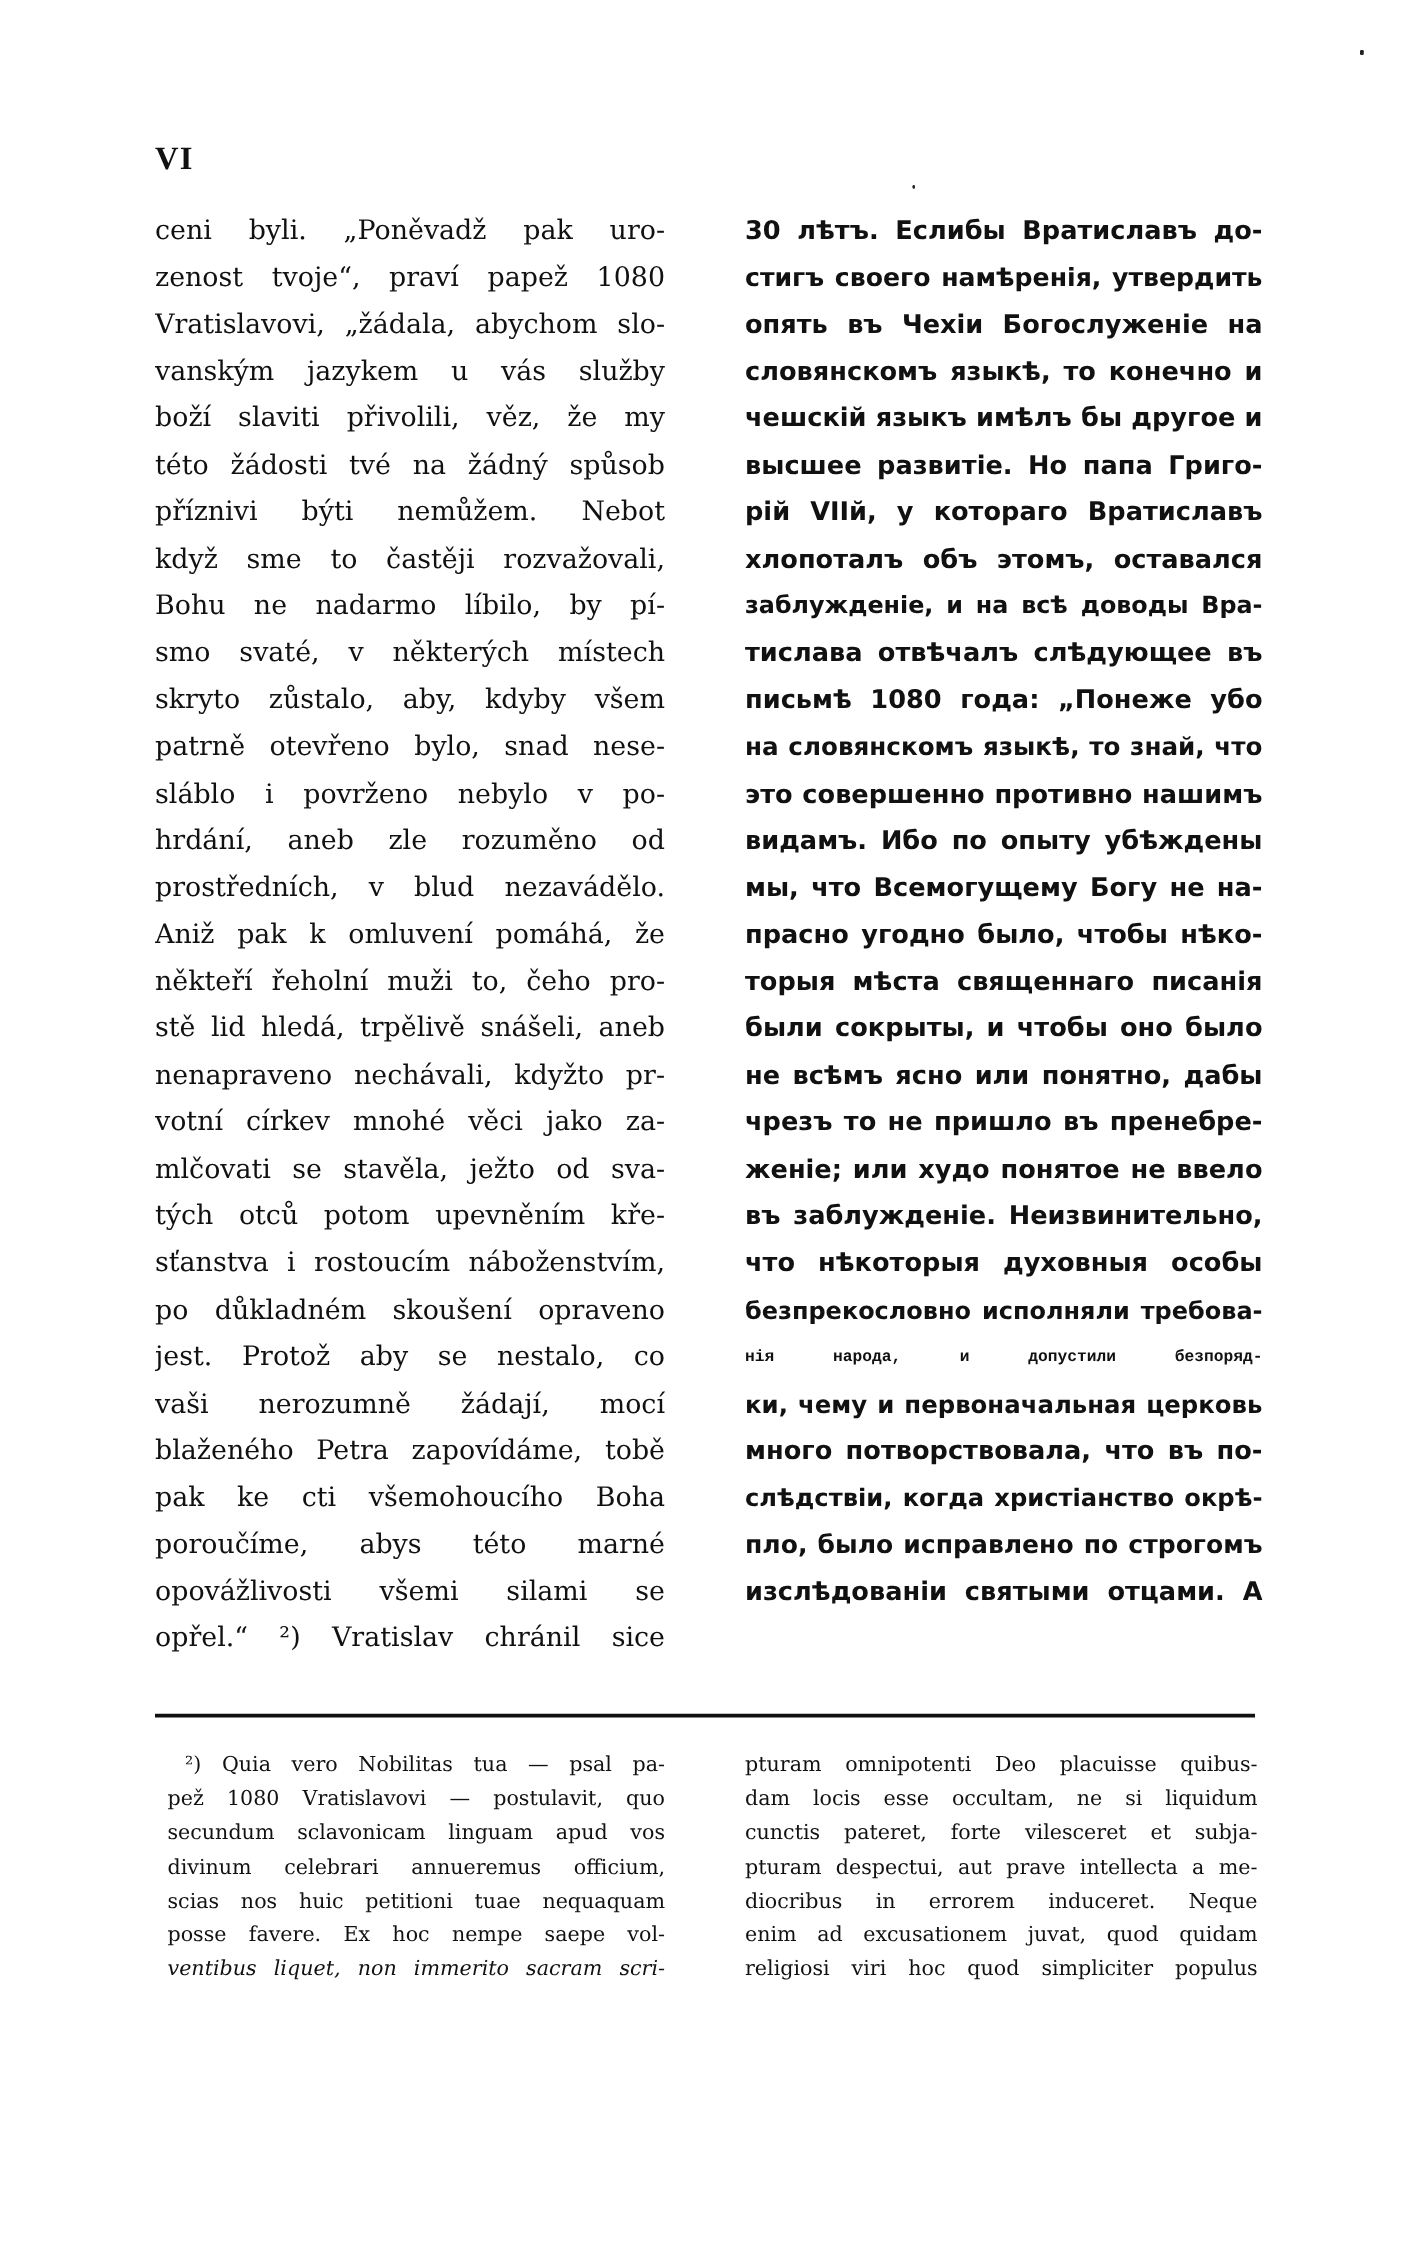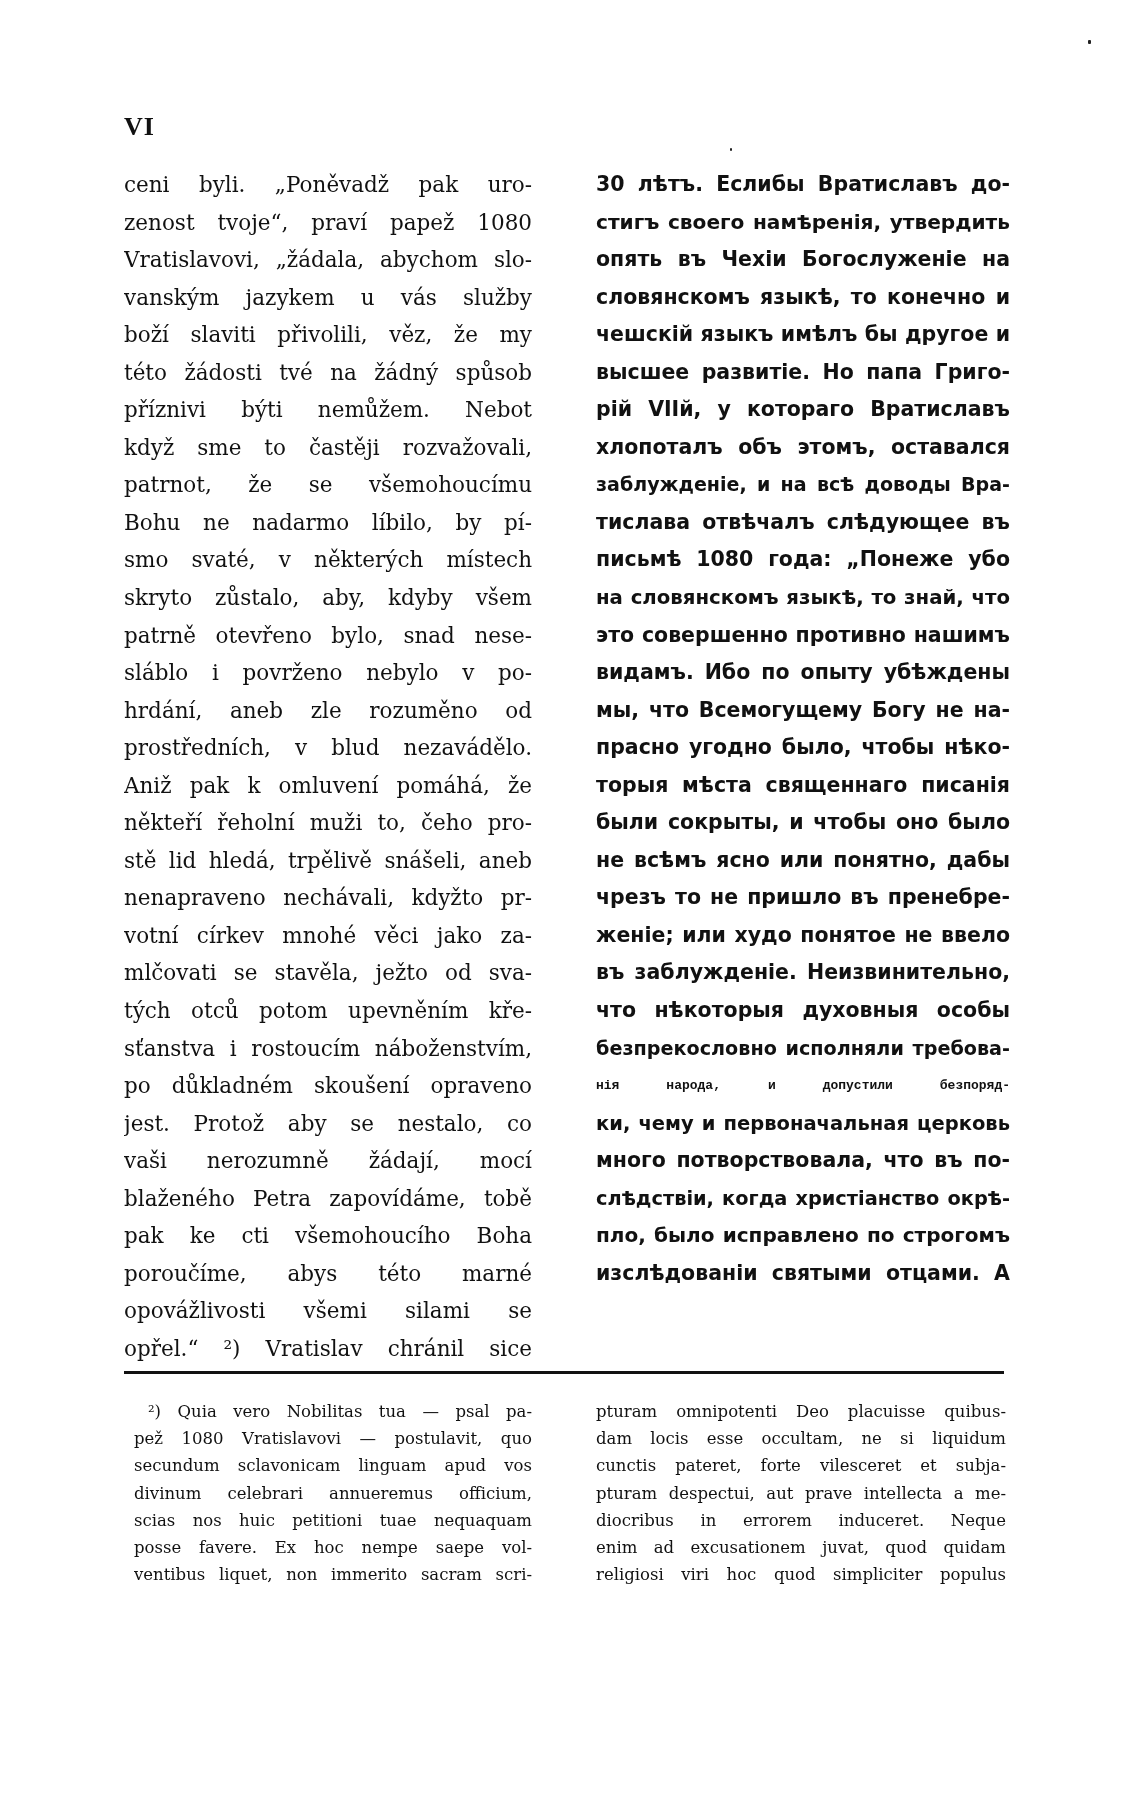--- a/index.html
+++ b/index.html
@@ -33,21 +33,20 @@
 
 <div class="column col-left" id="col-left">
     <span class="line" style="display: block;">ceni byli. „Poněvadž pak uro-</span>
     <span class="line" style="display: block;">zenost tvoje“, praví papež 1080</span>
     <span class="line" style="display: block;">Vratislavovi, „žádala, abychom slo-</span>
     <span class="line" style="display: block;">vanským jazykem u vás služby</span>
     <span class="line" style="display: block;">boží slaviti přivolili, věz, že my</span>
     <span class="line" style="display: block;">této žádosti tvé na žádný spůsob</span>
     <span class="line" style="display: block;">příznivi býti nemůžem. Nebot</span>
     <span class="line" style="display: block;">když sme to častěji rozvažovali,</span>
-    <span class="line" style="display: block;">patrnot, že se všemohoucímu</span>
     <span class="line" style="display: block;">Bohu ne nadarmo líbilo, by pí-</span>
     <span class="line" style="display: block;">smo svaté, v některých místech</span>
     <span class="line" style="display: block;">skryto zůstalo, aby, kdyby všem</span>
     <span class="line" style="display: block;">patrně otevřeno bylo, snad nese-</span>
     <span class="line" style="display: block;">sláblo i povrženo nebylo v po-</span>
     <span class="line" style="display: block;">hrdání, aneb zle rozuměno od</span>
     <span class="line" style="display: block;">prostředních, v blud nezavádělo.</span>
     <span class="line" style="display: block;">Aniž pak k omluvení pomáhá, že</span>
     <span class="line" style="display: block;">někteří řeholní muži to, čeho pro-</span>
     <span class="line" style="display: block;">stě lid hledá, trpělivě snášeli, aneb</span>
@@ -100,21 +99,21 @@
 
 <div class="rule"></div>
 
 <div class="fn-col fn-left" id="fn-left">
     <span class="fn-line" style="display: block;">²) Quia vero Nobilitas tua — psal pa-</span>
     <span class="fn-line" style="display: block;">pež 1080 Vratislavovi — postulavit, quo</span>
     <span class="fn-line" style="display: block;">secundum sclavonicam linguam apud vos</span>
     <span class="fn-line" style="display: block;">divinum celebrari annueremus officium,</span>
     <span class="fn-line" style="display: block;">scias nos huic petitioni tuae nequaquam</span>
     <span class="fn-line" style="display: block;">posse favere. Ex hoc nempe saepe vol-</span>
-    <span class="fn-line last" style="display: block;">ventibus liquet, non immerito sacram scri-</span>
+    <span class="fn-line last" style="display: block; font-style: italic;">ventibus liquet, non immerito sacram scri-</span>
   </div>
 <div class="fn-col fn-right" id="fn-right">
     <span class="fn-line" style="display: block;">pturam omnipotenti Deo placuisse quibus-</span>
     <span class="fn-line" style="display: block;">dam locis esse occultam, ne si liquidum</span>
     <span class="fn-line" style="display: block;">cunctis pateret, forte vilesceret et subja-</span>
     <span class="fn-line" style="display: block;">pturam despectui, aut prave intellecta a me-</span>
     <span class="fn-line" style="display: block;">diocribus in errorem induceret. Neque</span>
     <span class="fn-line" style="display: block;">enim ad excusationem juvat, quod quidam</span>
     <span class="fn-line last" style="display: block;">religiosi viri hoc quod simpliciter populus</span>
   </div>

